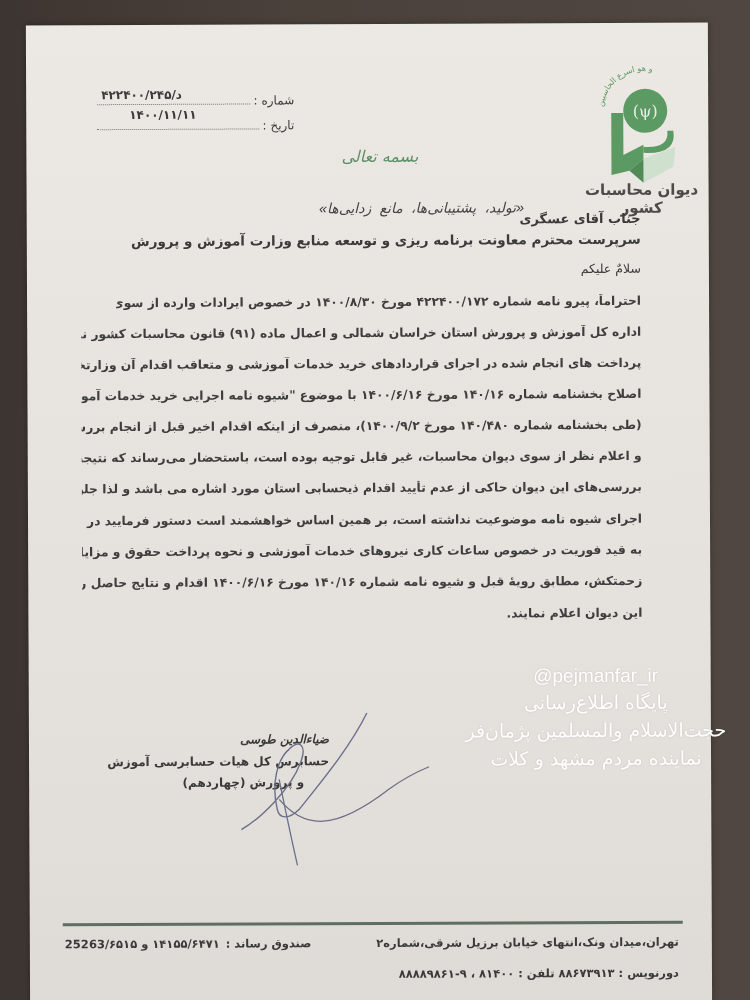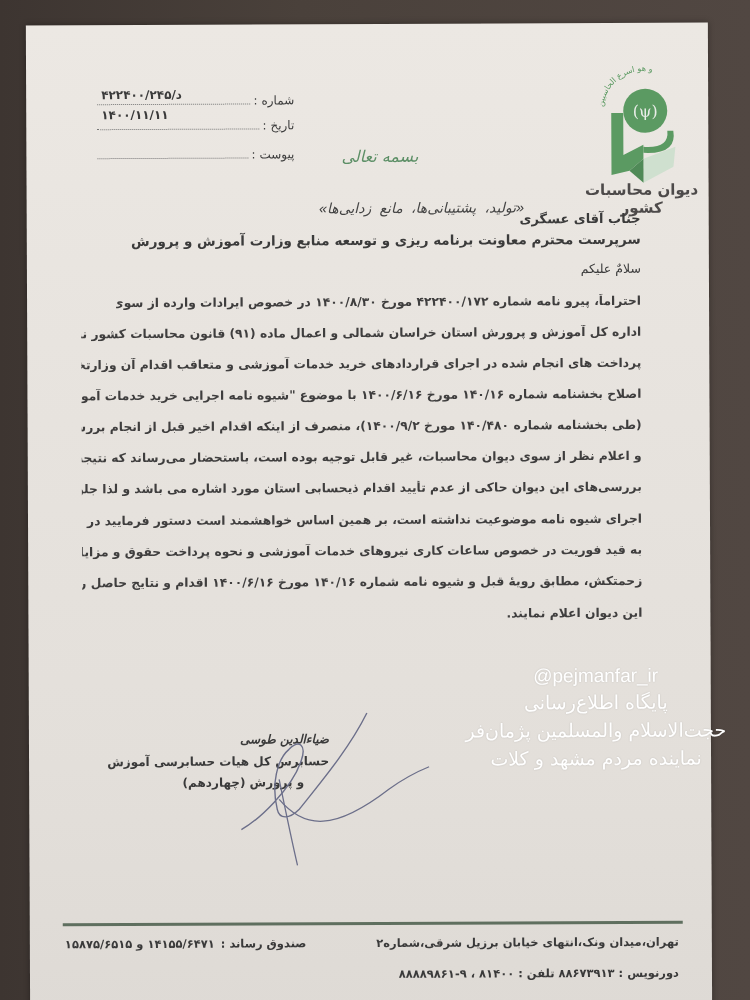--- a/index.html
+++ b/index.html
@@ -41,27 +41,21 @@
 
   <div class="meta-row" style="top:63px;">
     <span class="meta-label">شماره :</span>
     <span class="meta-dots">
       <span class="meta-val">۴۲۲۴۰۰/۲۴۵/د</span>
     </span>
   </div>
   <div class="meta-row" style="top:88px;text-align:right;">
     <span class="meta-label">تاریخ :</span>
     <span class="meta-dots">
-      <span class="meta-val" style="bottom:7px;">۱۴۰۰/۱۱/۱۱</span>
-    </span>
-  </div>
-  <div class="meta-row" style="top:117px;">
-    <span class="meta-label">پیوست :</span>
-    <span class="meta-dots">
-      <span class="meta-val"></span>
+      <span class="meta-val" style="bottom:7px;margin-left:28px;">۱۴۰۰/۱۱/۱۱</span>
     </span>
   </div>
 
   <div class="callig1">بسمه تعالی</div>
   <div class="callig2">«تولید، پشتیبانی‌ها، مانع زدایی‌ها»</div>
 
   <svg class="logo" viewBox="0 0 120 148">
     <defs>
       <path id="arcPath" d="M22,52 A40,40 0 0,1 92,30"></path>
     </defs>
@@ -102,18 +96,18 @@
 
   <div class="watermark" style="top:642px; font-size:19px; font-family:'Liberation Sans', sans-serif;">@pejmanfar_ir</div>
   <div class="watermark" style="top:668px; font-size:19px; direction:rtl;">پایگاه اطلاع‌رسانی</div>
   <div class="watermark" style="top:696px; font-size:19px; direction:rtl;">حجت‌الاسلام والمسلمین پژمان‌فر</div>
   <div class="watermark" style="top:724px; font-size:19px; direction:rtl;">نماینده مردم مشهد و کلات</div>
 
   <div class="footer-rule"></div>
   <div class="footer-text" style="right:33px; top:912px;">تهران،میدان ونک،انتهای خیابان برزیل شرقی،شماره۲</div>
   <div class="footer-text" style="left:35px; top:912px; display:flex; gap:6px;">
     <span>صندوق رساند :</span>
-    <span>۱۴۱۵۵/۶۴۷۱ و ۱۵۸۷۵/۶۵۱۵</span>
+    <span>۱۴۱۵۵/۶۴۷۱ و 25263/۶۵۱۵</span>
   </div>
   <div class="footer-text" style="right:33px; top:943px;">دورنویس : ۸۸۶۷۳۹۱۳  تلفن : ۸۱۴۰۰ ، ۹-۸۸۸۸۹۸۶۱</div>
   <div class="footer-web" style="left:127px; top:953px;">pria@dmk.ir</div>
   <div class="footer-web" style="left:37px; top:941px;">www.dmk.ir</div>
 </div>
 
 </body></html>

